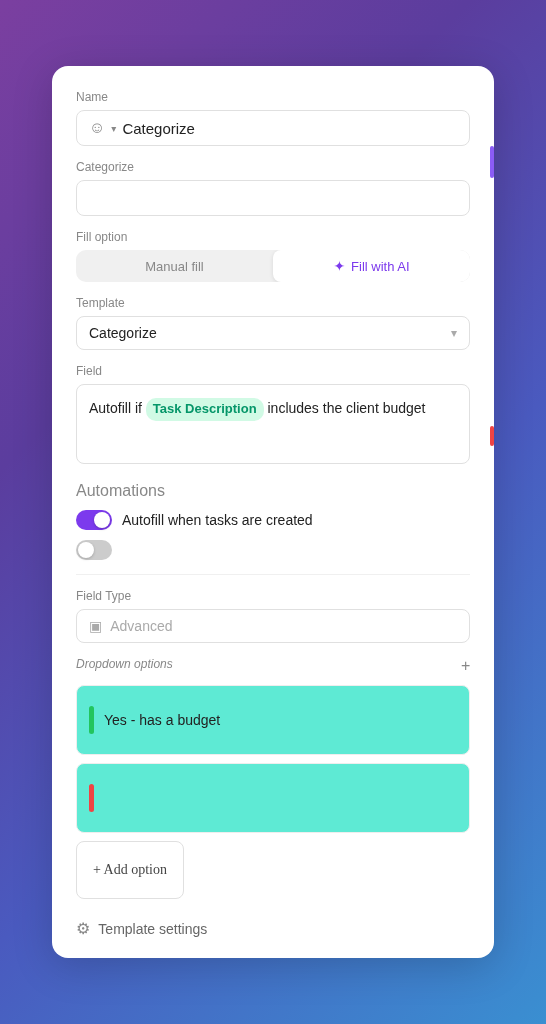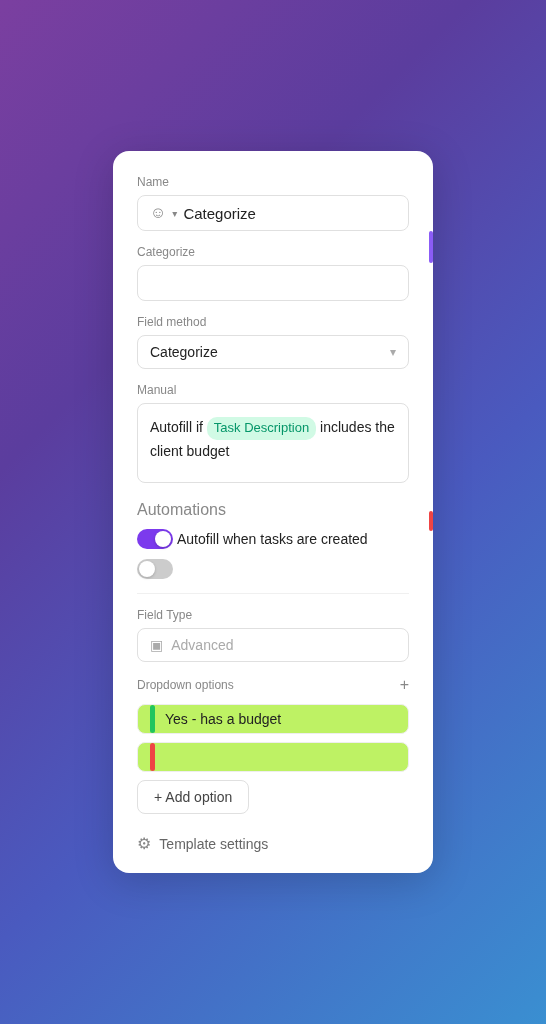--- a/index.html
+++ b/index.html
@@ -8,21 +8,21 @@
       height: 1024px;
       background: linear-gradient(135deg, #7b3fa0 0%, #5b3d9e 30%, #4a5abf 60%, #3a8fd1 100%);
       display: flex;
       align-items: center;
       justify-content: center;
       font-family: -apple-system, BlinkMacSystemFont, 'Segoe UI', sans-serif;
     }
     .card {
       background: #fff;
       border-radius: 16px;
-      width: 320px;
+      width: 442px;
       padding: 24px 24px 20px 24px;
       position: relative;
       box-shadow: 0 8px 40px rgba(0,0,0,0.18);
       max-height: 900px;
       overflow: hidden;
     }
     
     .card::after {
       content: '';
       position: absolute;
@@ -143,33 +143,33 @@
       line-height: 1.6;
       margin-bottom: 18px;
       min-height: 80px;
     }
     .prompt-tag {
       background: #d1fae5;
       color: #059669;
       border-radius: 10px;
       padding: 1px 7px;
       font-size: 13px;
-      font-weight: 400;
+      font-weight: 700;
       display: inline-block;
     }
     .automations-label {
       font-size: 16px;
       color: #888;
       margin-bottom: 10px;
       font-weight: 500;
     }
     .automation-row {
       display: flex;
       align-items: center;
-      gap: 4px;
+      gap: 10px;
       margin-bottom: 10px;
     }
     .automation-text {
       font-size: 14px;
       color: #222;
     }
     
     .toggle {
       position: relative;
       width: 36px;
@@ -207,70 +207,72 @@
       padding: 8px 12px;
       display: flex;
       align-items: center;
       gap: 8px;
       color: #aaa;
       font-size: 14px;
       margin-bottom: 14px;
     }
     .dropdown-header {
       display: flex;
-      align-items: center;
+      align-items: flex-start;
       justify-content: space-between;
       margin-bottom: 10px;
+      font-style: italic;
     }
     .dropdown-label {
       font-size: 12px;
       color: #888;
       font-weight: 500;
     }
     .add-plus {
       font-size: 16px;
       color: #888;
       cursor: pointer;
     }
     .option-row {
       display: flex;
       align-items: center;
       border: 1px solid #eee;
       border-radius: 8px;
-      padding: 0 12px;
+      padding: 20px 12px;
       margin-bottom: 8px;
       gap: 10px;
-      background: #bef264;
+      background: #5eead4;
     }
     .option-dot {
       width: 5px;
       height: 28px;
       border-radius: 3px;
       flex-shrink: 0;
     }
     .option-dot-green { background: #22c55e; }
     .option-dot-red { background: #ef4444; }
     .option-text {
       font-size: 14px;
       color: #222;
       font-weight: 400;
     }
     .add-option-btn {
       display: flex;
       align-items: center;
       gap: 6px;
       border: 1px solid #e0e0e0;
       border-radius: 8px;
-      padding: 8px 16px;
+      padding: 20px 16px;
       font-size: 14px;
       color: #444;
       background: #fff;
       cursor: pointer;
       margin-bottom: 20px;
       width: fit-content;
+      font-family: Liberation Serif, serif;
     }
     .advanced-row {
       display: flex;
       align-items: center;
       gap: 8px;
       color: #666;
       font-size: 14px;
       cursor: pointer;
     }
     .gear-icon {
@@ -289,30 +291,38 @@
     <span class="name-icon">☺</span>
     <span class="name-chevron">▾</span>
     <span class="name-value">Categorize</span>
   </div>
 
   
   <div class="section-label">Categorize</div>
   <input class="description-input" type="text" style="">
 
   
-  <div class="section-label">Field method</div>
-
-  
+  <div class="section-label">Fill option</div>
+  <div class="fill-method-row">
+    <div class="fill-tab fill-tab-manual">Manual fill</div>
+    <div class="fill-tab fill-tab-ai">
+      <span class="ai-icon">✦</span>
+      <span>Fill with AI</span>
+    </div>
+  </div>
+
+  
+  <div class="section-label">Template</div>
   <div class="template-row">
     <span class="template-value">Categorize</span>
     <span class="template-chevron">▾</span>
   </div>
 
   
-  <div class="section-label">Manual</div>
+  <div class="section-label">Field</div>
   <div class="prompt-box">
     <span>Autofill if</span>
     <span class="prompt-tag">Task Description</span>
     <span>includes the client budget</span>
   </div>
 
   
   <div class="automations-label">Automations</div>
   <div class="automation-row">
     <div class="toggle">

